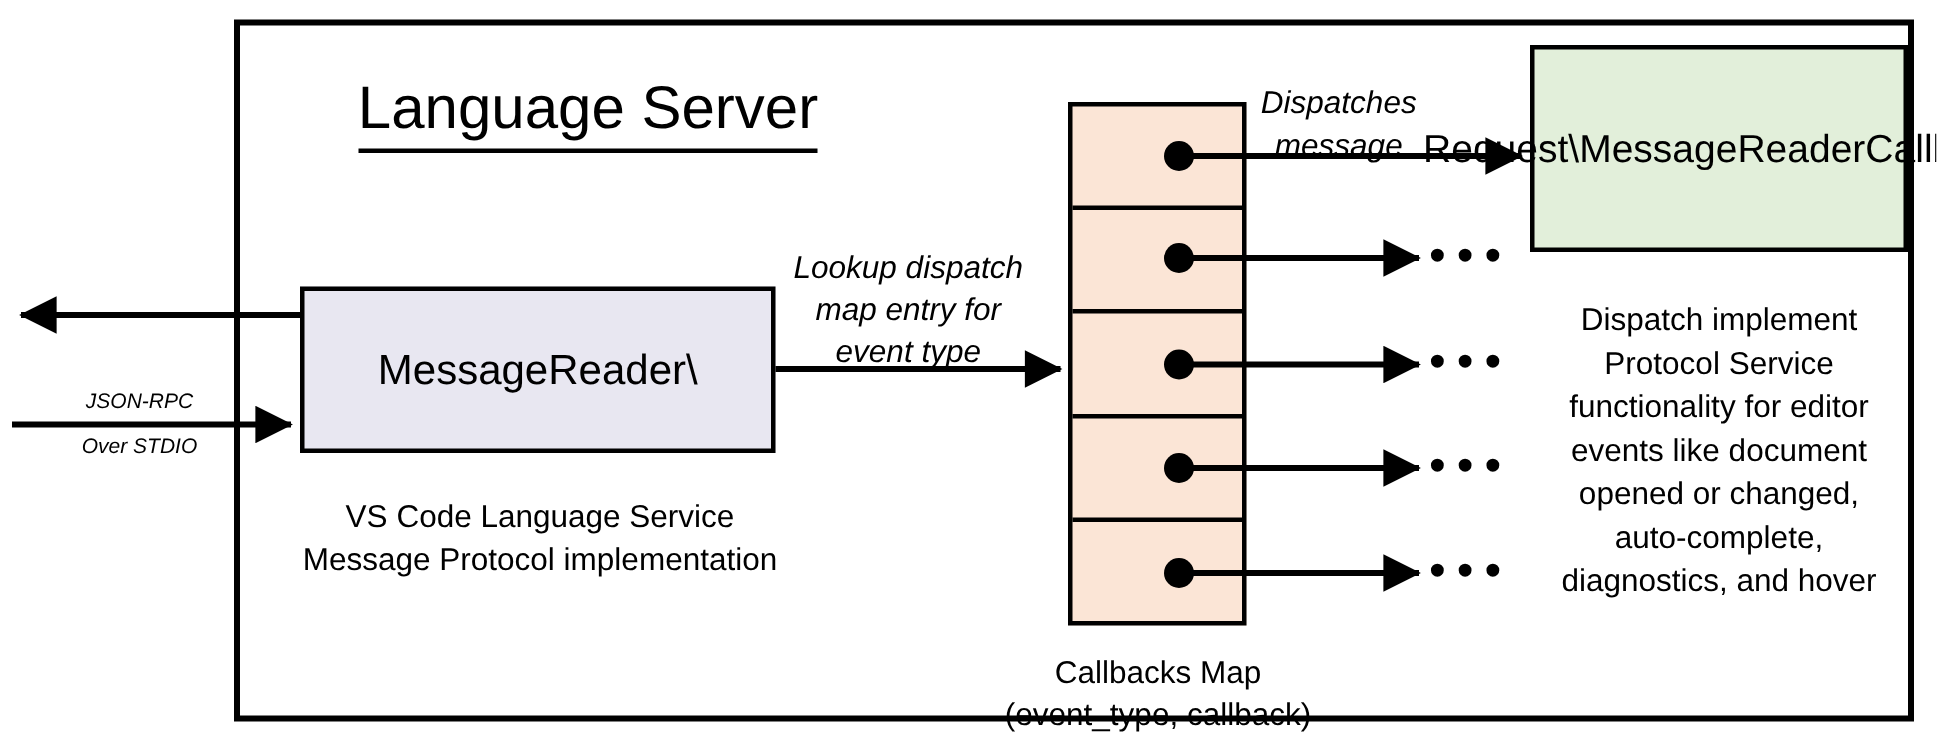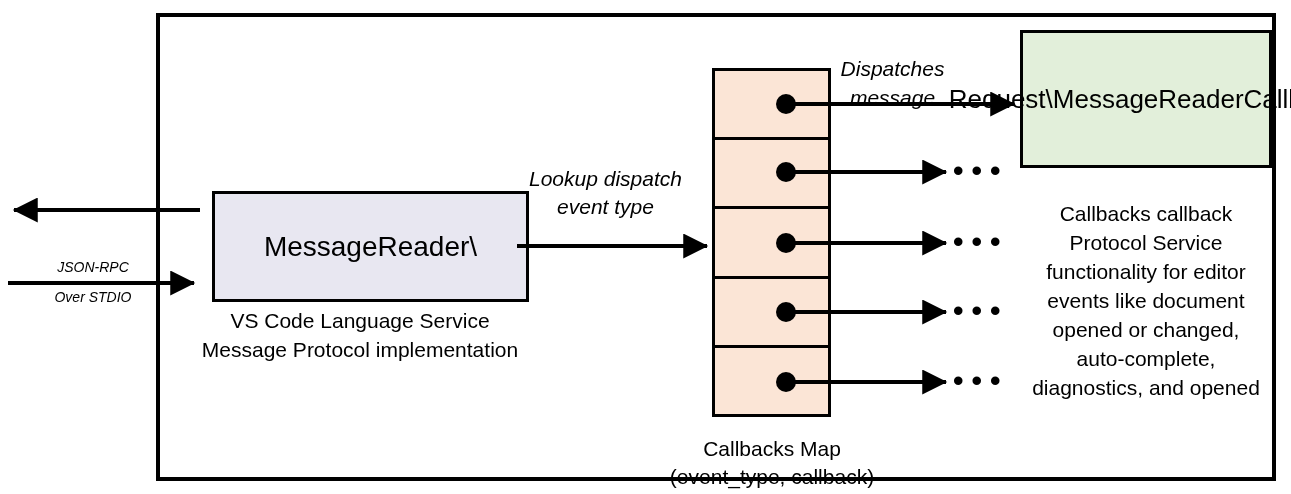--- a/index.html
+++ b/index.html
@@ -17,78 +17,82 @@
   .title-wrap{left:156px;top:48px;width:472px;text-align:center;}
   .title-text{
     display:inline-block;font-size:40px;line-height:48px;
     border-bottom:3px solid #000;padding-bottom:3px;
   }
   
   .reader-box{
     left:200px;top:191px;width:317px;height:111px;box-sizing:border-box;
     border:3px solid #000;background:var(--reader-fill,#e8e7f1);
     display:flex;flex-direction:column;justify-content:center;
-    font-size:28px;line-height:37px;text-align:center;margin-left:12px;
+    font-size:28px;line-height:37px;text-align:center;
   }
   
   .callback-box{
     left:1020px;top:30px;width:252px;height:138px;box-sizing:border-box;
     border:3px solid #000;background:var(--callback-fill,#e2efda);
     display:flex;flex-direction:row;align-items:center;justify-content:center;
     font-size:26px;line-height:34px;text-align:center;
   }
   
   .dispatch-map{
     left:712px;top:68px;width:119px;height:349px;box-sizing:border-box;
     border:3px solid #000;background:var(--map-fill,#fbe5d6);
     display:flex;flex-direction:column;
   }
   .dispatch-cell{flex:1 1 0;}
   .dispatch-cell + .dispatch-cell{border-top:3px solid #000;}
   
   .caption{font-size:21px;line-height:29px;text-align:center;margin-top:12px;}
   .italic{font-style:italic;}
-  .reader-caption{left:170px;top:294px;width:380px;}
+  .reader-caption{left:170px;top:318px;width:380px;}
   .lookup-label{left:513px;top:153px;width:185px;line-height:28px;}
   .dispatches-label{left:820px;top:42px;width:145px;line-height:29px;}
   .jsonrpc-label{left:18px;top:240px;width:150px;font-size:14px;line-height:30px;}
   .map-caption{left:647px;top:423px;width:250px;line-height:28px;}
   .note{left:1004px;top:187px;width:284px;}
   
   .ell{
     transform:translateY(-54%);left:953px;width:80px;
     font-weight:bold;font-size:30px;letter-spacing:8px;line-height:30px;
     white-space:nowrap;
   }
   .svg-overlay{left:0;top:0;pointer-events:none;}
 </style>
 </head>
 <body>
 
 <div class="stage" style="--reader-fill: #e8e7f1; --map-fill: #fbe5d6; --callback-fill: #e2efda;">
 
   <div class="abs outer-box"></div>
 
+  <div class="abs title-wrap">
+    <span class="title-text">Language Server</span>
+  </div>
 
   <div class="abs reader-box">
     <div>MessageReader\</div>
   </div>
 
   <div class="abs caption reader-caption">
     <div>VS Code Language Service</div>
     <div>Message Protocol implementation</div>
   </div>
 
   <div class="abs caption italic jsonrpc-label">
     <div>JSON-RPC</div>
     <div>Over STDIO</div>
   </div>
 
   <div class="abs caption italic lookup-label">
     <div>Lookup dispatch</div>
+    <div>map entry for</div>
     <div>event type</div>
   </div>
 
   <div class="abs caption italic dispatches-label">
     <div>Dispatches</div>
     <div>message</div>
   </div>
 
   <div class="abs dispatch-map">
     <div class="dispatch-cell"></div>
@@ -103,27 +107,27 @@
     <div>(event_type, callback)</div>
   </div>
 
   <div class="abs callback-box">
     <div>Request\</div>
     <div>MessageReader</div>
     <div>Callback</div>
   </div>
 
   <div class="abs caption note">
-    <div>Callbacks callback</div>
+    <div>Dispatch implement</div>
     <div>Protocol Service</div>
     <div>functionality for editor</div>
     <div>events like document</div>
     <div>opened or changed,</div>
     <div>auto-complete,</div>
-    <div>diagnostics, and opened</div>
+    <div>diagnostics, and hover</div>
   </div>
 
   <div class="abs ell" style="top:172px;">•••</div>
   <div class="abs ell" style="top:243px;">•••</div>
   <div class="abs ell" style="top:312px;">•••</div>
   <div class="abs ell" style="top:382px;">•••</div>
 
   <svg class="abs svg-overlay" width="1291" height="494" viewBox="0 0 1291 494">
     <defs>
       <marker id="arr" viewBox="0 0 10 10" refX="9.5" refY="5" markerWidth="30" markerHeight="25" orient="auto" markerUnits="userSpaceOnUse">

